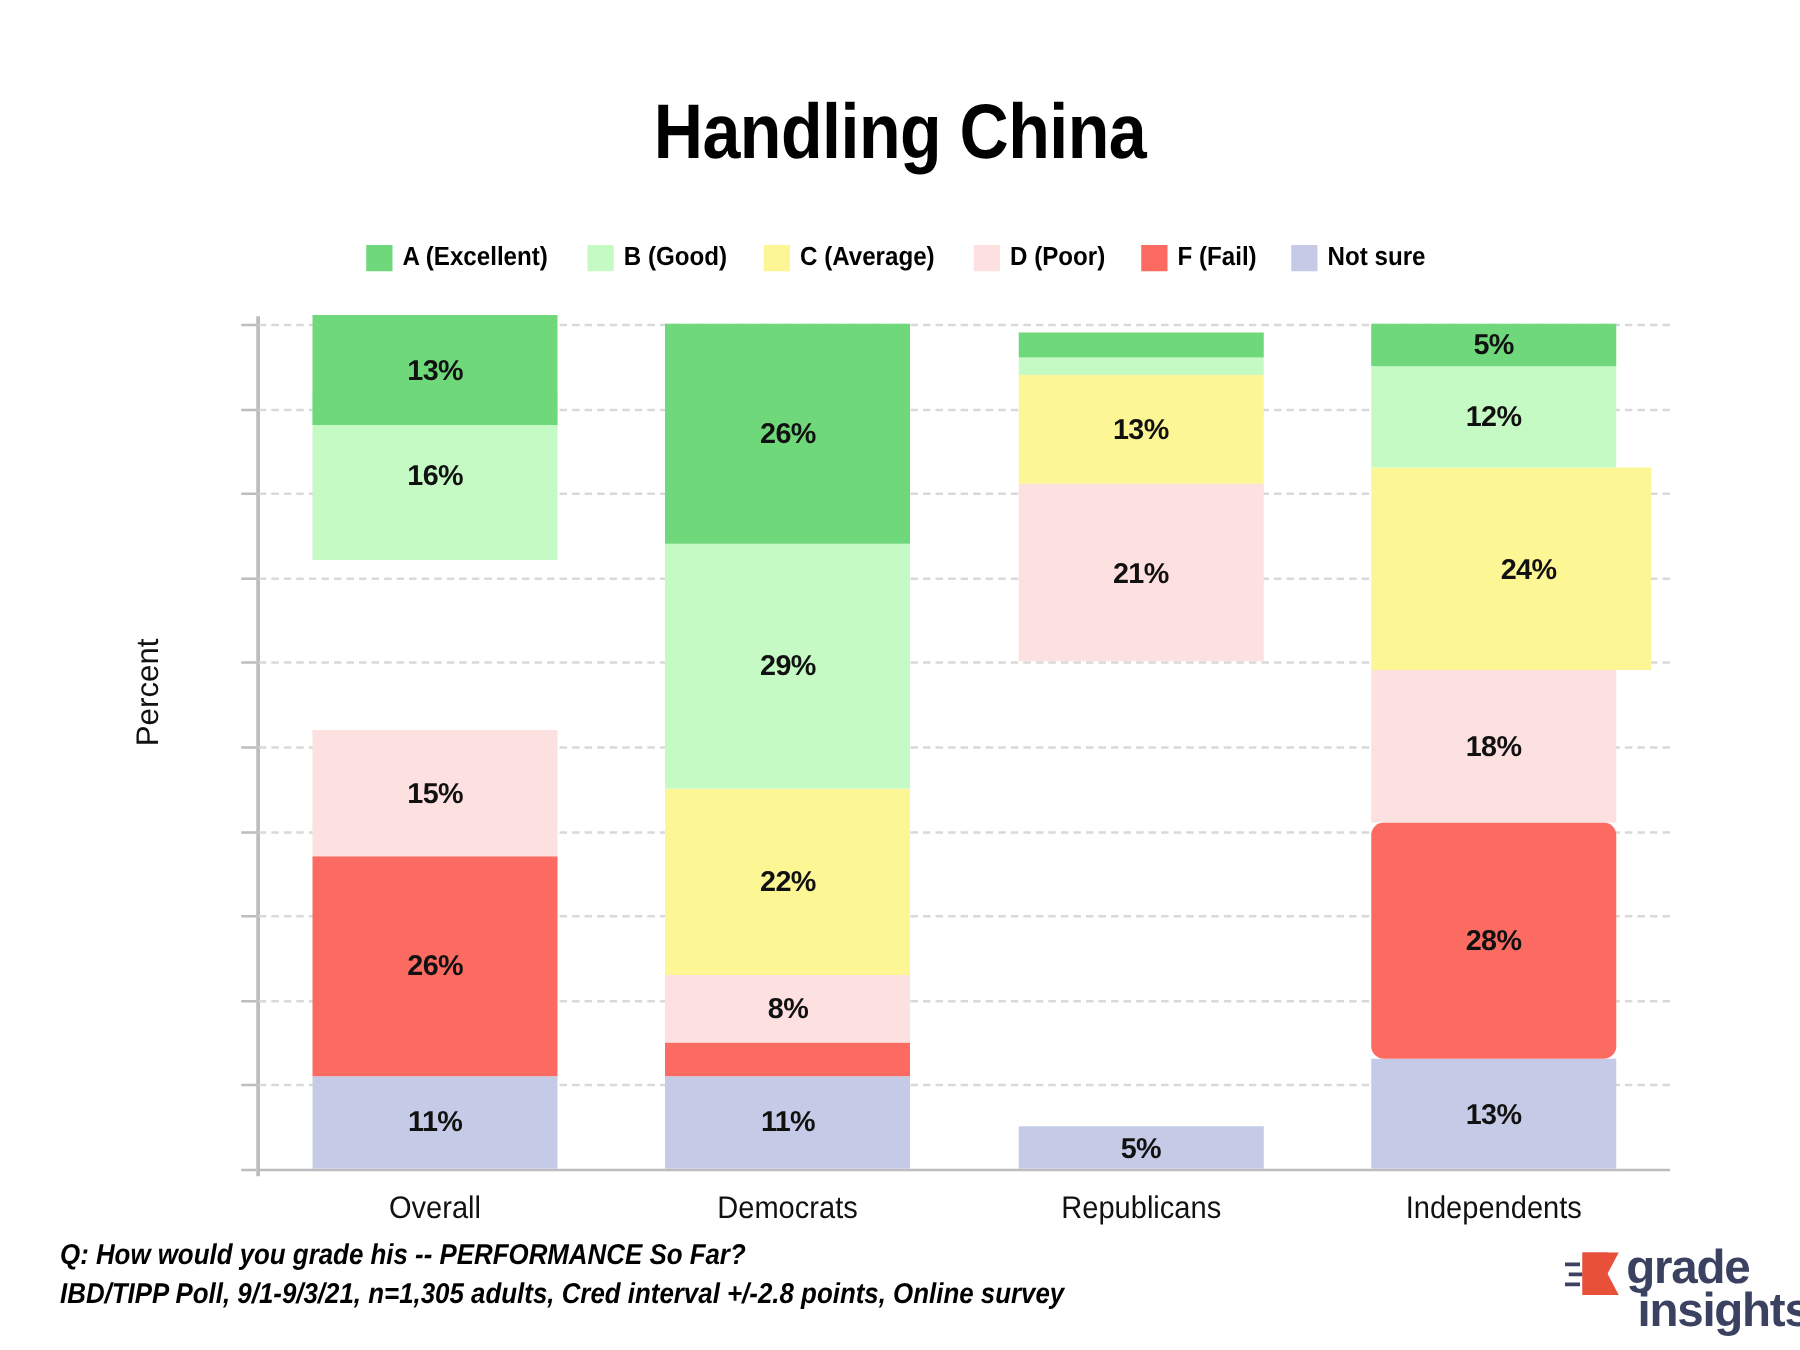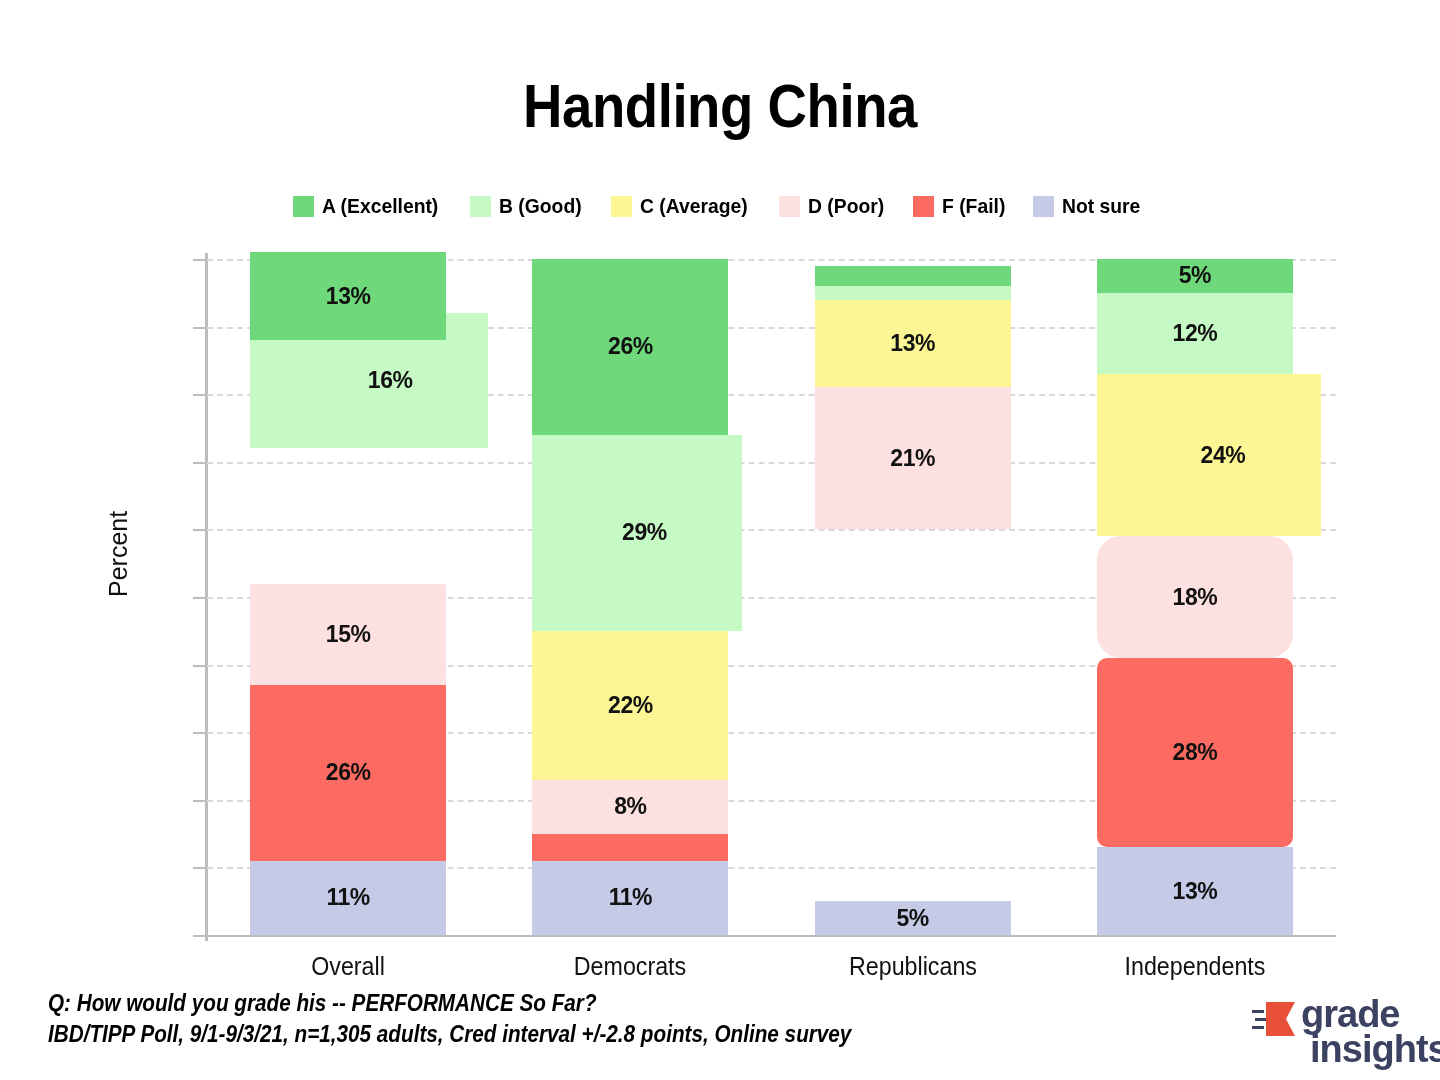--- a/index.html
+++ b/index.html
@@ -273,39 +273,39 @@
       <div class="bar-group" style="left: 43.125px; height: 676px;">
         <div class="bar-segment" style="background: rgb(197, 203, 231); height: 74.36px; bottom: 0px;">
           <span class="seg-label">11%</span>
         </div>
         <div class="bar-segment" style="background: rgb(252, 107, 98); height: 175.76px; bottom: 74.36px;">
           <span class="seg-label">26%</span>
         </div>
         <div class="bar-segment" style="background: rgb(253, 224, 224); height: 101.4px; bottom: 250.12px;">
           <span class="seg-label">15%</span>
         </div>
-        <div class="bar-segment" style="background: rgb(198, 250, 196); height: 135px; bottom: 486.72px; padding-left: 42px;">
+        <div class="bar-segment" style="background: rgb(198, 250, 196); height: 135px; bottom: 486.72px;">
           <span class="seg-label">16%</span>
         </div>
         <div class="bar-segment" style="background: rgb(110, 216, 122); height: 87.88px; bottom: 594.88px;">
           <span class="seg-label">13%</span>
         </div>
       </div>
       <div class="bar-group" style="left: 325.375px; height: 676px;">
         <div class="bar-segment" style="background: rgb(197, 203, 231); height: 74.36px; bottom: 0px;">
           <span class="seg-label">11%</span>
         </div>
         <div class="bar-segment" style="background: rgb(252, 107, 98); height: 27.04px; bottom: 74.36px;"></div>
         <div class="bar-segment" style="background: rgb(253, 224, 224); height: 54.08px; bottom: 101.4px;">
           <span class="seg-label">8%</span>
         </div>
         <div class="bar-segment" style="background: rgb(253, 246, 149); height: 148.72px; bottom: 155.48px;">
           <span class="seg-label">22%</span>
         </div>
-        <div class="bar-segment" style="background: rgb(198, 250, 196); height: 196.04px; bottom: 304.2px; padding-left: 14px;">
+        <div class="bar-segment" style="background: rgb(198, 250, 196); height: 196.04px; bottom: 304.2px;">
           <span class="seg-label">29%</span>
         </div>
         <div class="bar-segment" style="background: rgb(110, 216, 122); height: 175.76px; bottom: 500.24px;">
           <span class="seg-label">26%</span>
         </div>
       </div>
       <div class="bar-group" style="left: 607.625px; height: 676px;">
         <div class="bar-segment" style="background: rgb(197, 203, 231); height: 33.8px; bottom: 0px;">
           <span class="seg-label">5%</span>
         </div>
@@ -318,21 +318,21 @@
         <div class="bar-segment" style="background: rgb(198, 250, 196); height: 13.52px; bottom: 635.44px;"></div>
         <div class="bar-segment" style="background: rgb(110, 216, 122); height: 20.28px; bottom: 648.96px;"></div>
       </div>
       <div class="bar-group" style="left: 889.875px; height: 676px;">
         <div class="bar-segment" style="background: rgb(197, 203, 231); height: 87.88px; bottom: 0px;">
           <span class="seg-label">13%</span>
         </div>
         <div class="bar-segment" style="background: rgb(252, 107, 98); height: 189.28px; bottom: 87.88px; border-radius: 10px;">
           <span class="seg-label">28%</span>
         </div>
-        <div class="bar-segment" style="background: rgb(253, 224, 224); height: 121.68px; bottom: 277.16px; border-radius: 24px;">
+        <div class="bar-segment" style="background: rgb(253, 224, 224); height: 121.68px; bottom: 277.16px;">
           <span class="seg-label">18%</span>
         </div>
         <div class="bar-segment" style="background: rgb(253, 246, 149); height: 162.24px; bottom: 398.84px; padding-left: 28px;">
           <span class="seg-label">24%</span>
         </div>
         <div class="bar-segment" style="background: rgb(198, 250, 196); height: 81.12px; bottom: 561.08px;">
           <span class="seg-label">12%</span>
         </div>
         <div class="bar-segment" style="background: rgb(110, 216, 122); height: 33.8px; bottom: 642.2px;">
           <span class="seg-label">5%</span>

